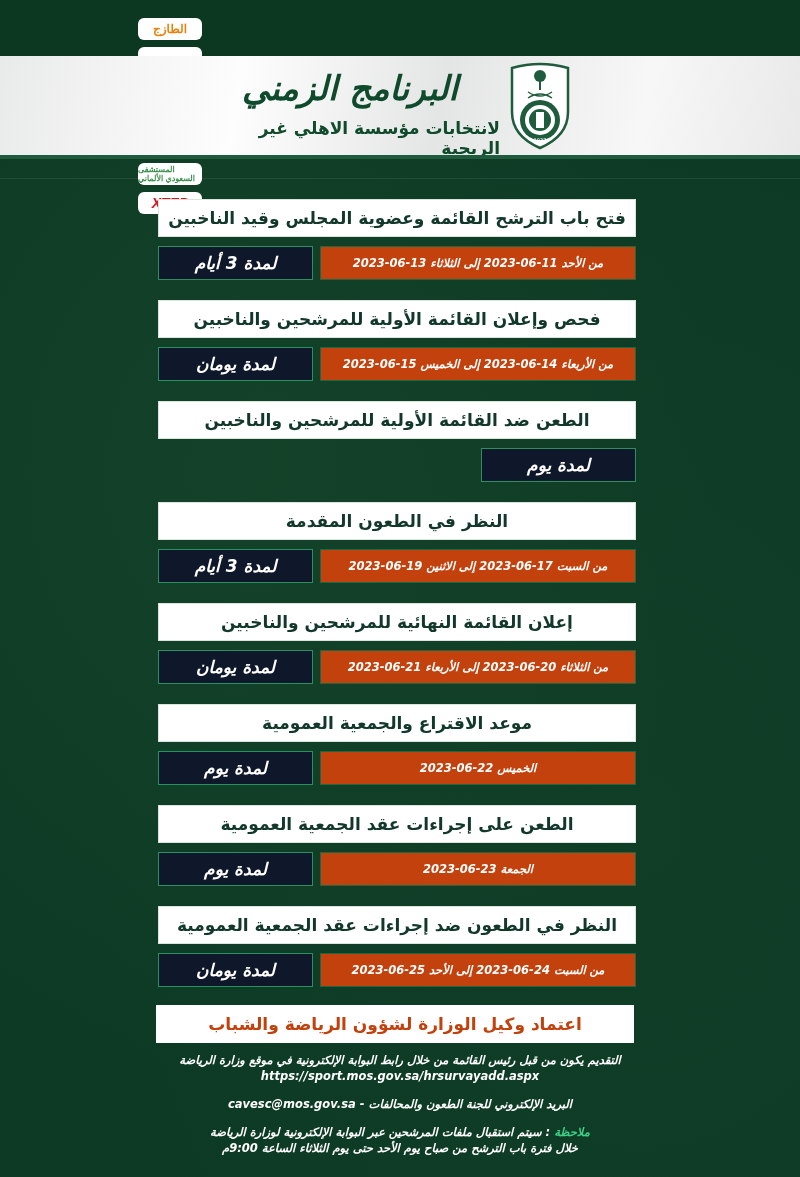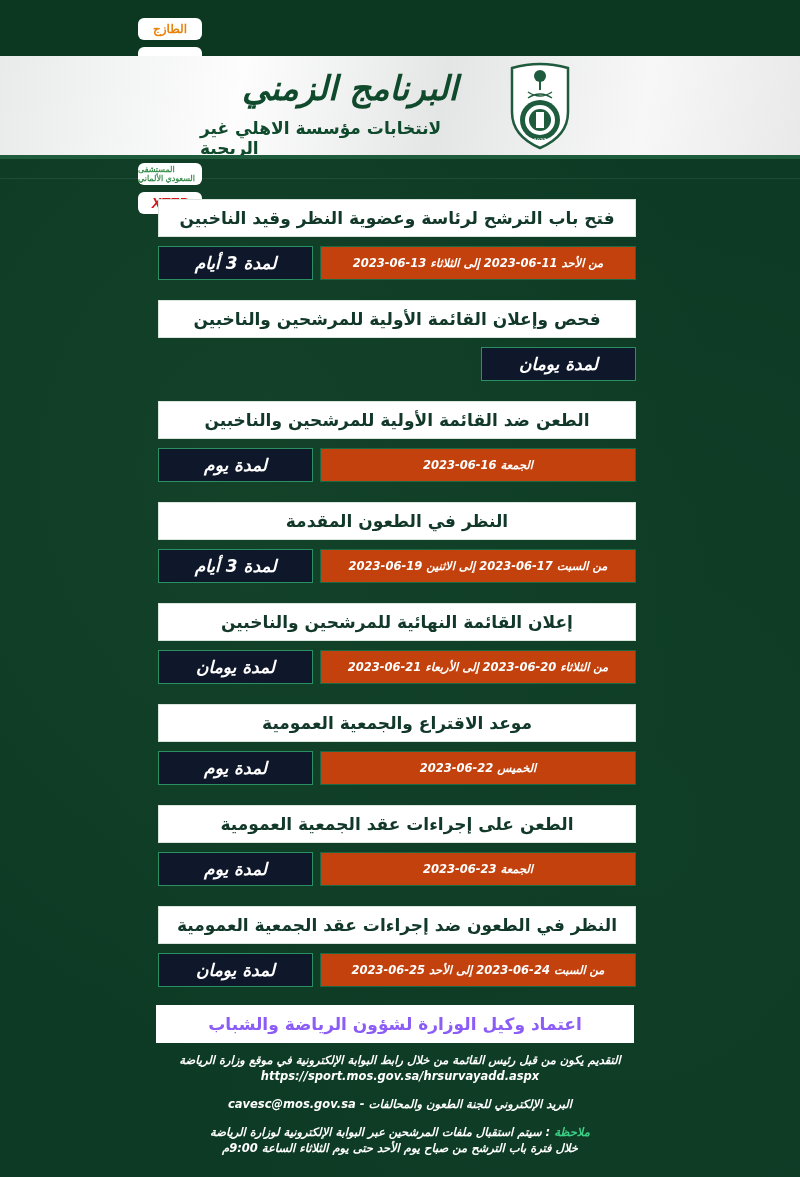--- a/index.html
+++ b/index.html
@@ -46,21 +46,21 @@
     .club-logo {
       position: absolute; top: 6px; left: 508px; width: 64px; height: 88px;
     }
     .title-main {
       position: absolute; top: 12px; left: 230px; width: 240px;
       text-align: center; color: #0f4a2c; font-size: 34px; font-weight: bold;
       font-style: italic;
     }
     .title-sub {
       position: absolute; top: 62px; left: 200px; width: 300px;
-      text-align: left; color: #0f4a2c; font-size: 17px; font-weight: bold;
+      text-align: right; color: #0f4a2c; font-size: 17px; font-weight: bold;
     }
 
     .deco-line {
       position: absolute; top: 178px; left: 0; width: 800px; height: 14px;
       border-top: 1px solid rgba(255,255,255,0.08);
     }
 
     .timeline {
       position: absolute; top: 199px; left: 156px; width: 480px;
     }
@@ -82,21 +82,21 @@
     }
     .event-duration {
       width: 155px; height: 34px; background: #0f172a;
       display: flex; align-items: center; justify-content: center;
       color: #fff; font-size: 17px; font-weight: bold; font-style: italic;
       border: 1px solid #2a8f61;
     }
     .final-title {
       position: absolute; top: 1005px; left: 156px; width: 478px; height: 38px;
       background: #fff; display: flex; align-items: center; justify-content: center;
-      color: #8b5cf6; font-size: 17px; font-weight: bold;
+      color: #c2410c; font-size: 17px; font-weight: bold;
     }
 
     .footer {
       position: absolute; top: 1052px; left: 100px; width: 600px;
       text-align: center; color: #fff;
     }
     .footer-line {
       font-size: 11.5px; font-style: italic; font-weight: bold; line-height: 16px;
     }
     .footer-url { direction: ltr; text-align: center; }
@@ -132,36 +132,36 @@
     <text x="32" y="80" font-size="5" fill="#fff" text-anchor="middle">1937</text>
   </svg>
   <div class="title-main">البرنامج الزمني</div>
   <div class="title-sub">لانتخابات مؤسسة الاهلي غير الربحية</div>
 </div>
 
 <div class="deco-line"></div>
 
 <div class="timeline">
   <div class="event-block">
-    <div class="event-title">فتح باب الترشح لرئاسة وعضوية النظر وقيد الناخبين</div>
+    <div class="event-title">فتح باب الترشح القائمة وعضوية المجلس وقيد الناخبين</div>
     <div class="event-row">
       <div class="event-dates">من الأحد 11-06-2023 إلى الثلاثاء 13-06-2023</div>
       <div class="event-duration">لمدة 3 أيام</div>
     </div>
   </div>
   <div class="event-block">
     <div class="event-title">فحص وإعلان القائمة الأولية للمرشحين والناخبين</div>
     <div class="event-row">
+      <div class="event-dates">من الأربعاء 14-06-2023 إلى الخميس 15-06-2023</div>
       <div class="event-duration">لمدة يومان</div>
     </div>
   </div>
   <div class="event-block">
     <div class="event-title">الطعن ضد القائمة الأولية للمرشحين والناخبين</div>
     <div class="event-row">
-      <div class="event-dates">الجمعة 16-06-2023</div>
       <div class="event-duration">لمدة يوم</div>
     </div>
   </div>
   <div class="event-block">
     <div class="event-title">النظر في الطعون المقدمة</div>
     <div class="event-row">
       <div class="event-dates">من السبت 17-06-2023 إلى الاثنين 19-06-2023</div>
       <div class="event-duration">لمدة 3 أيام</div>
     </div>
   </div>

